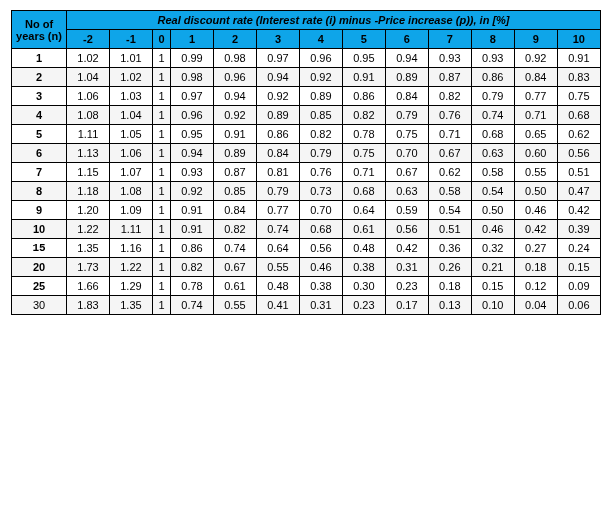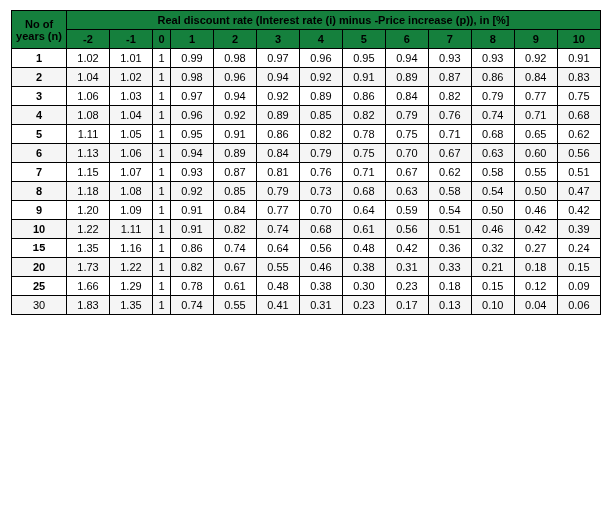--- a/index.html
+++ b/index.html
@@ -20,23 +20,24 @@
       width: 100%;
     }
     th, td {
       border: 1px solid #000;
       text-align: center;
       padding: 3px 2px;
       font-size: 11px;
     }
     th {
       font-weight: bold;
-      background: #15803d;
+      background: #0ea5e9;
     }
     .header-top {
+      font-style: italic;
     }
     .col-years {
       width: 55px;
       font-weight: bold;
       vertical-align: middle;
     }
     .data-row td {
       font-weight: normal;
     }
     .data-row:nth-child(even) {
@@ -254,21 +255,21 @@
           <td style="font-weight: bold;">20</td>
           <td>1.73</td>
           <td>1.22</td>
           <td>1</td>
           <td>0.82</td>
           <td>0.67</td>
           <td>0.55</td>
           <td>0.46</td>
           <td>0.38</td>
           <td>0.31</td>
-          <td>0.33</td>
+          <td>0.26</td>
           <td>0.21</td>
           <td>0.18</td>
           <td>0.15</td>
         </tr>
         <tr class="data-row">
           <td style="font-weight: bold; text-align: center;">25</td>
           <td>1.66</td>
           <td>1.29</td>
           <td>1</td>
           <td>0.78</td>

